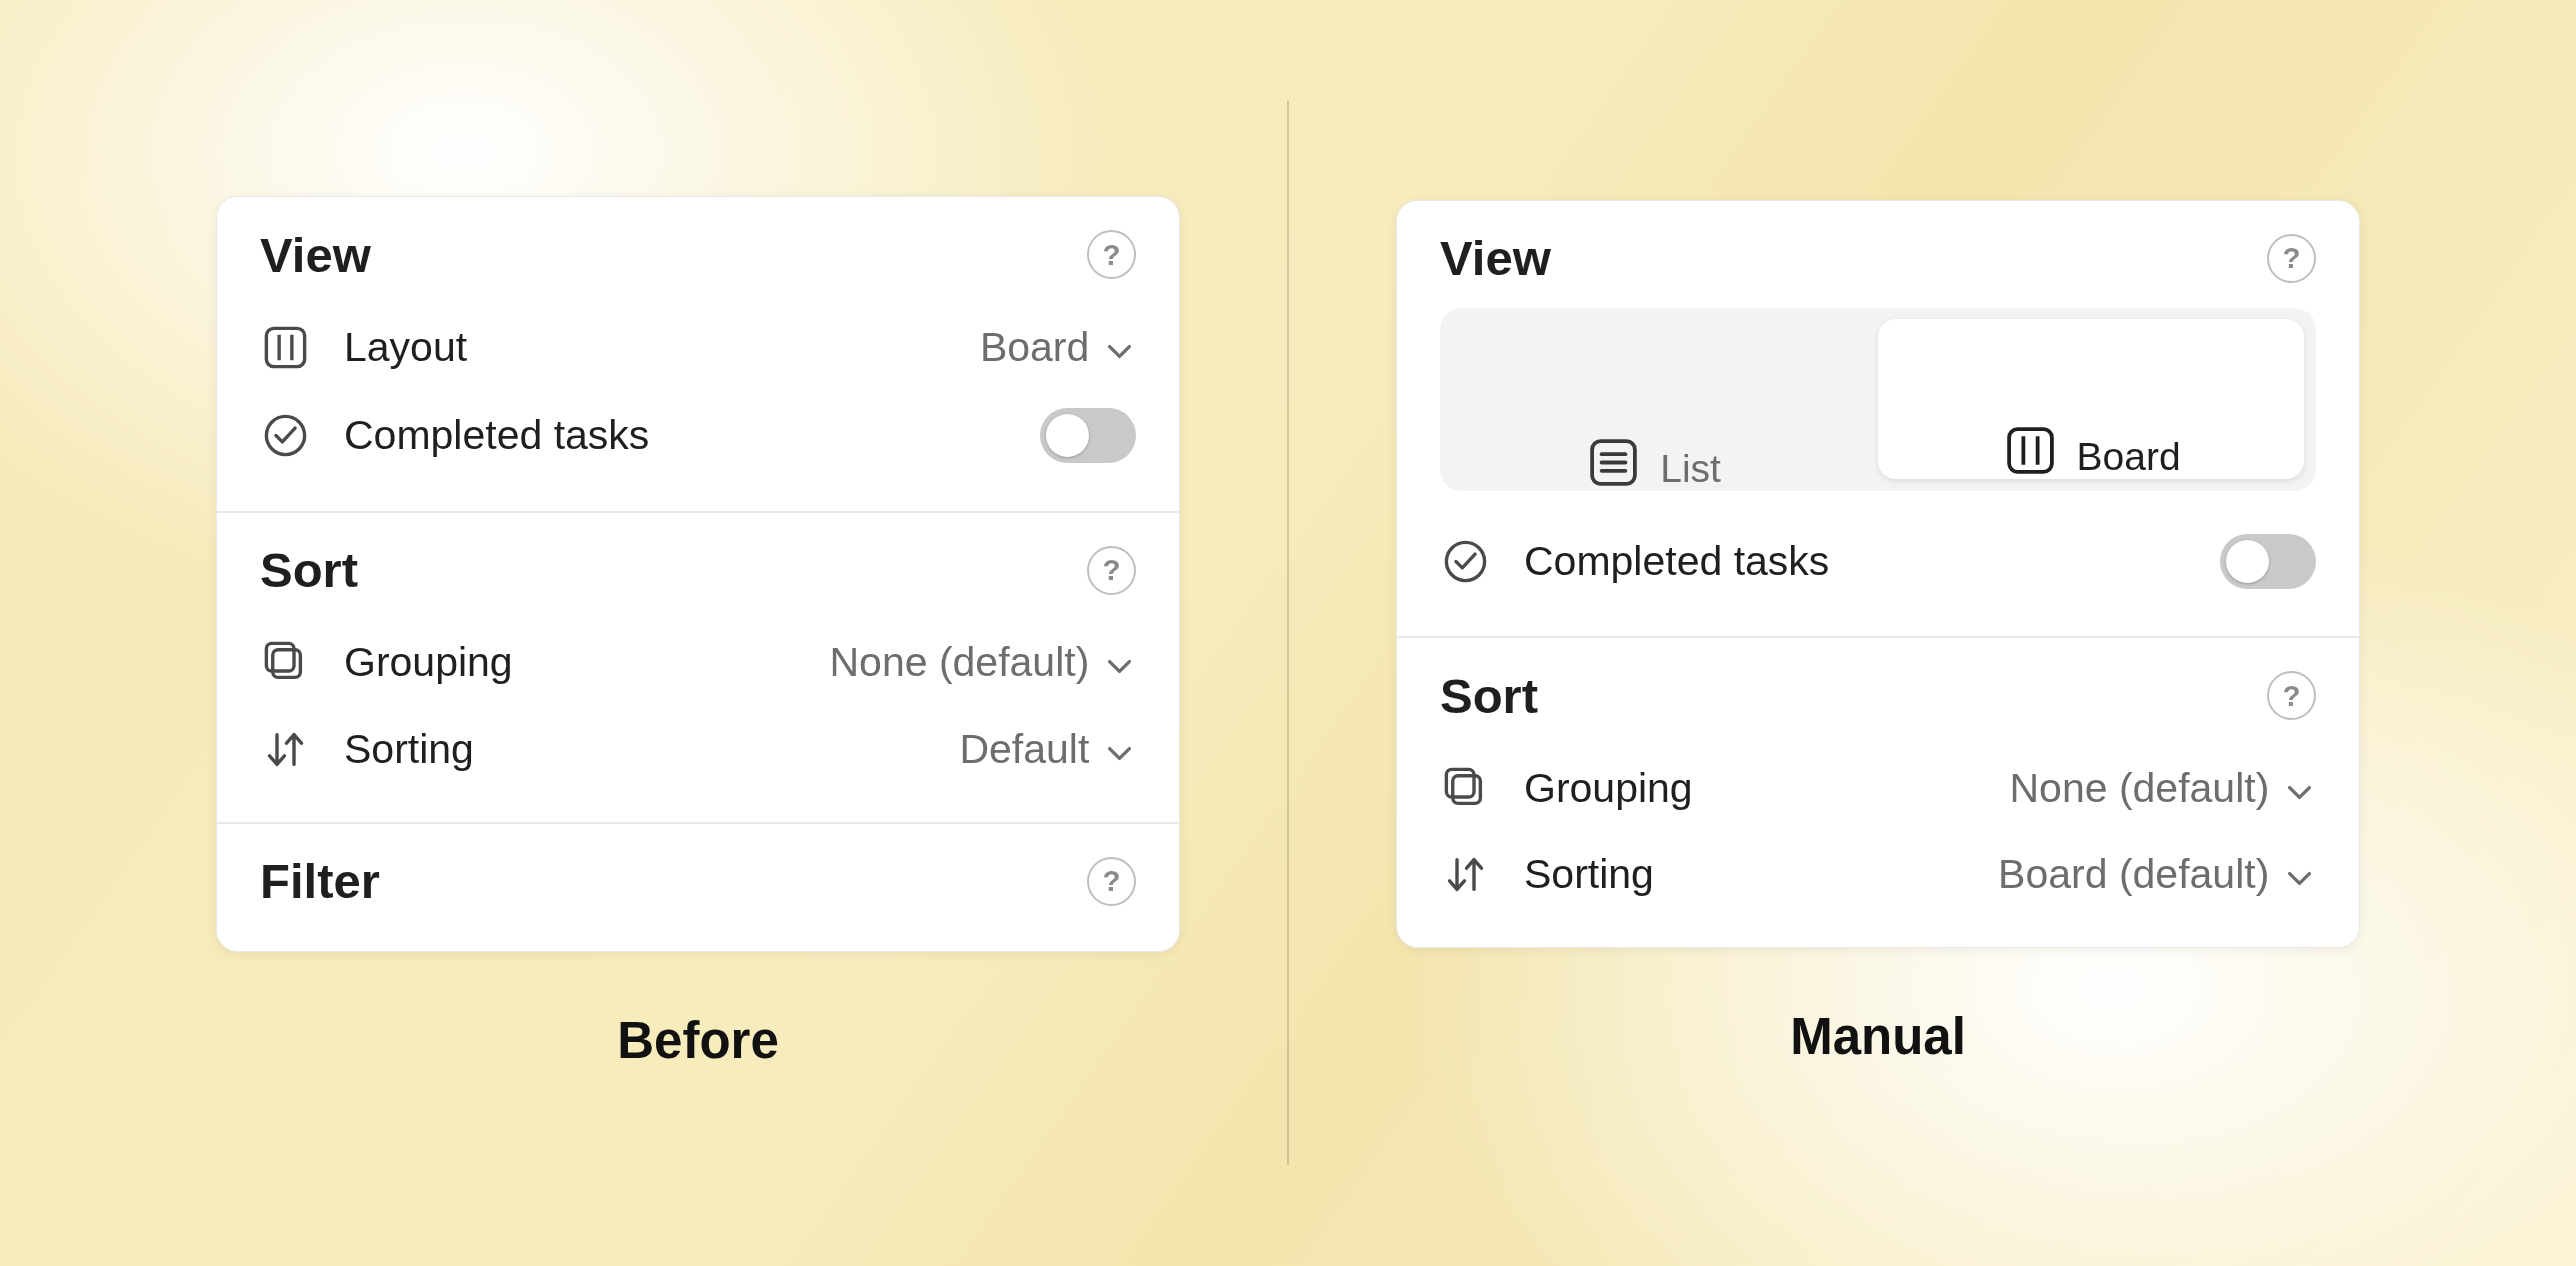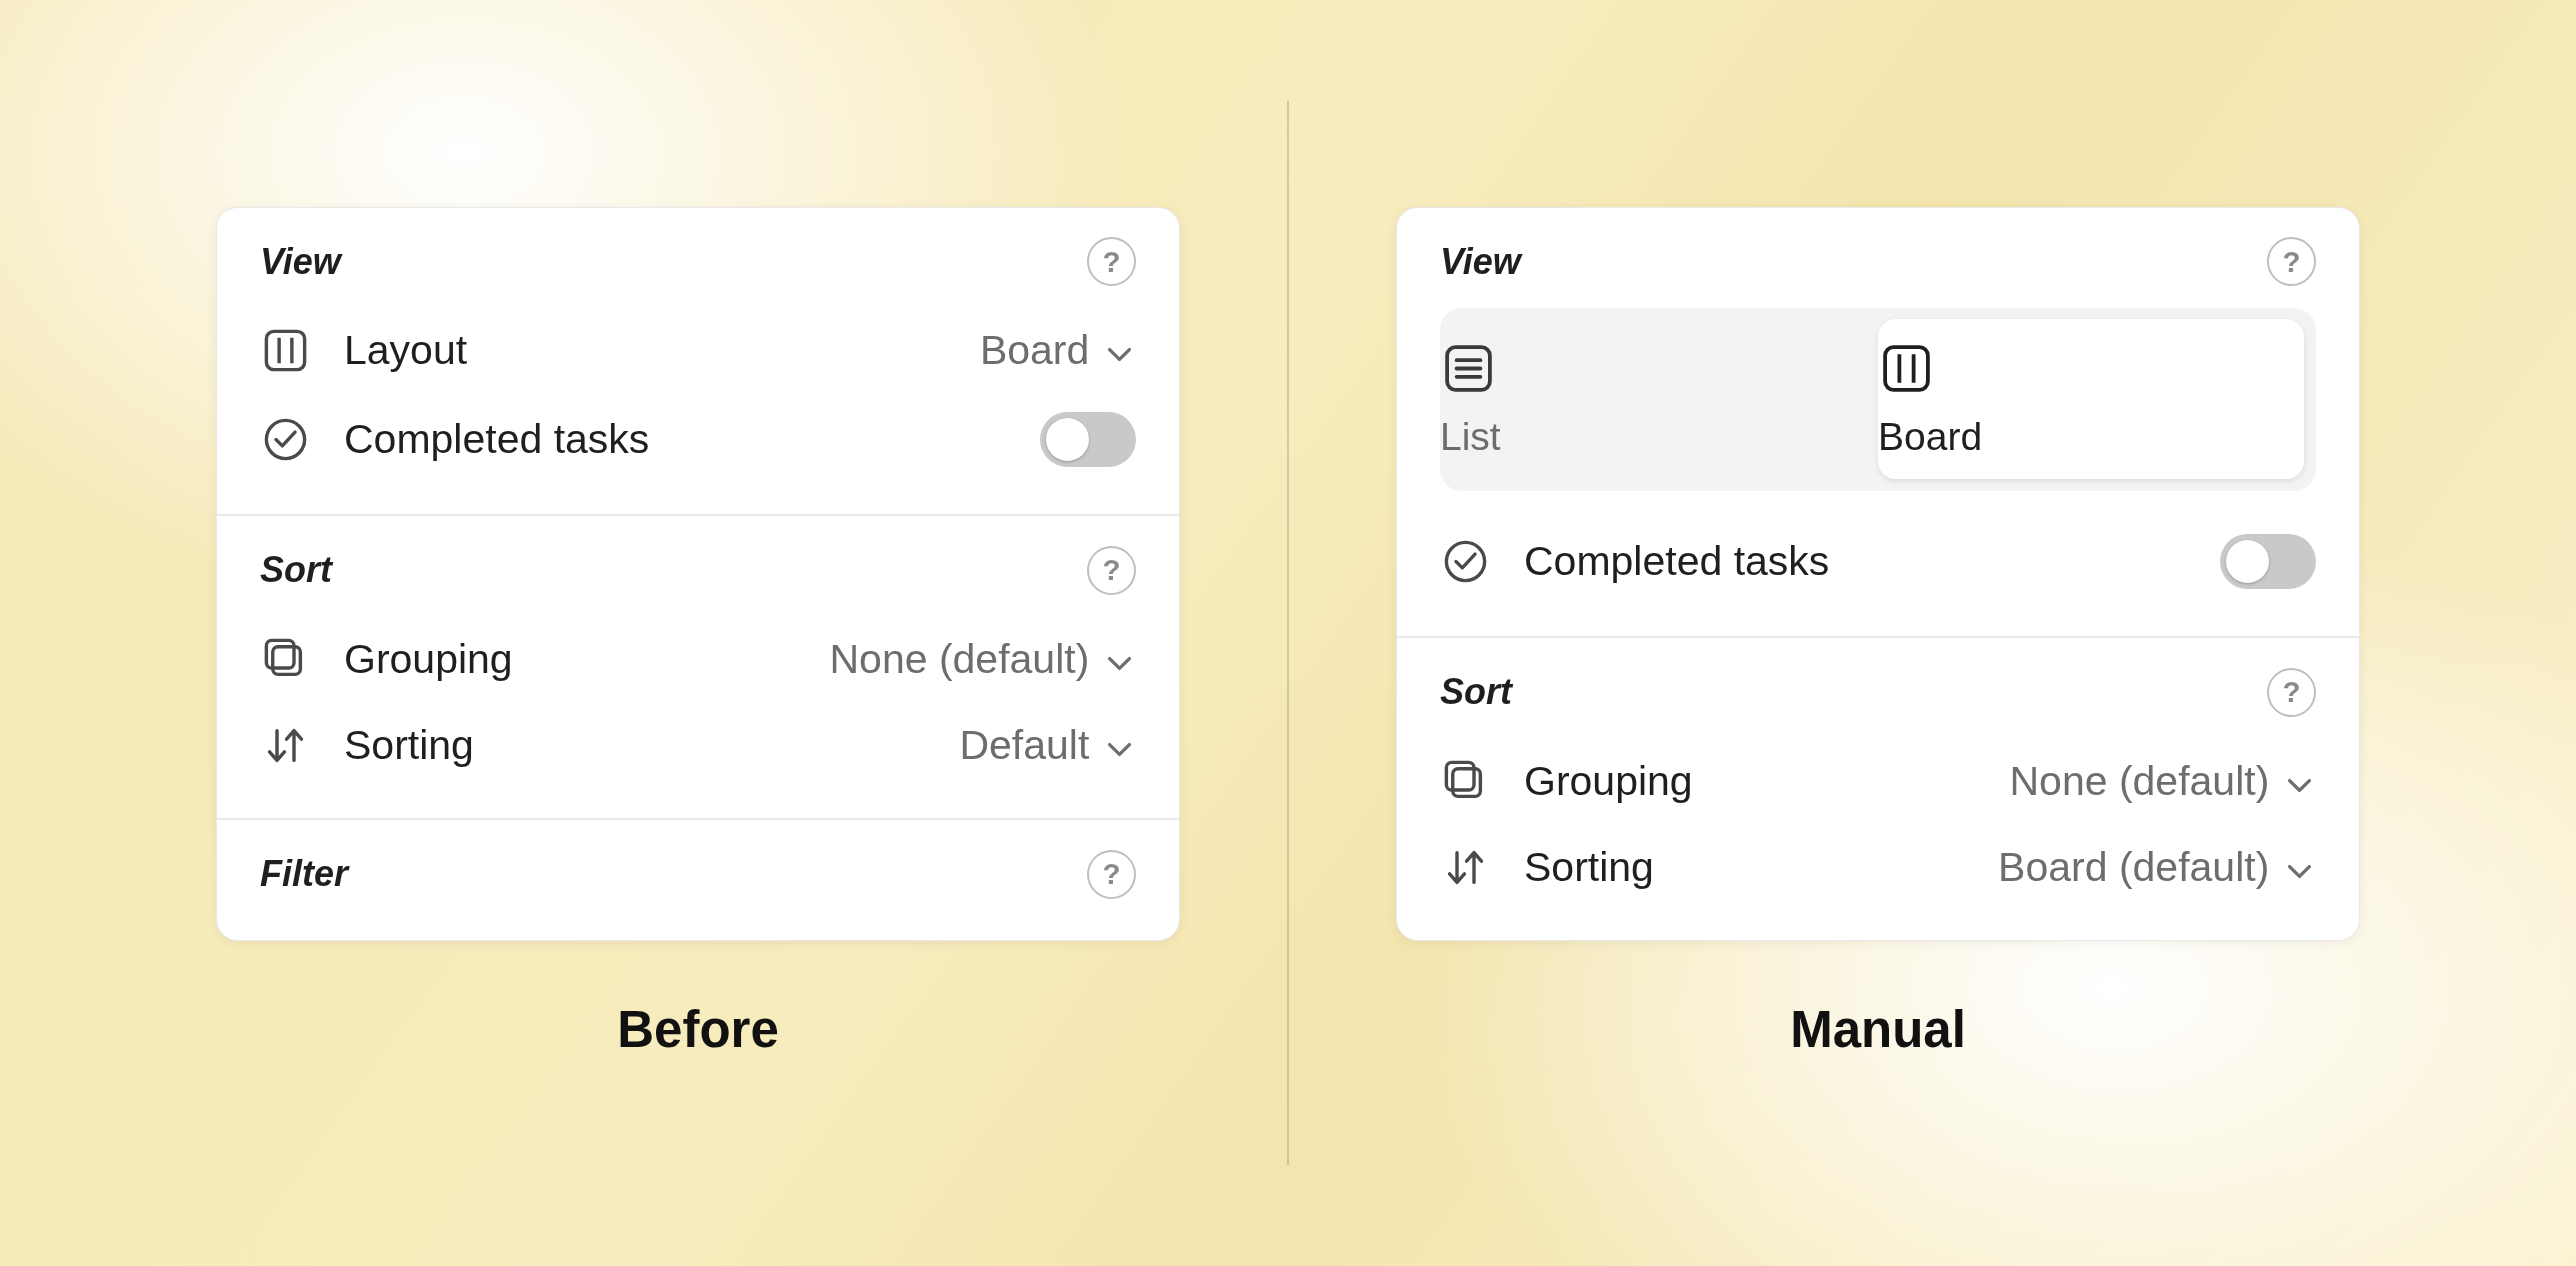--- a/index.html
+++ b/index.html
@@ -23,21 +23,21 @@
     display:flex;align-items:center;justify-content:center;gap:255px;
   }
   .col{display:flex;flex-direction:column;align-items:center;position:relative;}
   .panel{
     width:962px;background:var(--panel-bg);border-radius:var(--radius);
     border:1px solid var(--border);box-shadow:var(--shadow);overflow:hidden;
   }
   .section{padding:29.5px 43px;}
   .section+.section{border-top:2px solid var(--border);}
   .section-header{display:flex;align-items:center;justify-content:space-between;margin-bottom:21.6px;}
-  .section-title{font-size:36px;font-weight:700;color:var(--fg);font-style:italic;}
+  .section-title{font-size:49px;font-weight:700;color:var(--fg);}
   .help{
     width:45px;height:45px;border-radius:50%;border:2.9px solid #bfbfbf;color:#8a8a8a;
     display:flex;align-items:center;justify-content:center;font-size:29.5px;font-weight:600;
     cursor:pointer;
   }
   .row{
     display:flex;justify-content:space-between;
     padding:17.7px 0;font-size:41px;color:var(--fg);gap:29.5px;
   }
   .row-left{display:flex;align-items:center;gap:33px;}
@@ -50,21 +50,21 @@
   }
   .toggle .knob{
     position:absolute;top:5.9px;left:5.9px;width:43px;height:43px;background:#fff;border-radius:50%;
     box-shadow:0 1px 2.9px rgba(0,0,0,.25);
   }
   .segment{
     display:flex;background:var(--seg-bg);border-radius:21.6px;height:183px;overflow:hidden;
     margin-bottom:25.5px;
   }
   .seg-btn{
-    flex:1;display:flex;flex-direction:column;align-items:flex-start;justify-content:center;
+    flex:1;display:flex;flex-direction:row;align-items:flex-end;justify-content:center;
     gap:18px;font-size:39px;color:var(--muted);cursor:pointer;border-radius:17.7px;
   }
   .seg-btn.active{
     background:#fff;color:var(--fg);margin:11.8px;border-radius:17.7px;
     box-shadow:0 2px 5.9px rgba(0,0,0,.10);
   }
   .seg-btn .seg-ico{width:57px;height:57px;color:#3a3a3a;}
   .seg-btn.active .seg-ico{color:#1f1f1f;}
   .caption{margin-top:59px;font-size:51px;font-weight:800;color:#111;text-align:right;}
   .divider{position:absolute;left:50%;top:8%;bottom:8%;width:2px;background:rgba(0,0,0,.15);transform:translateX(-50%);}

